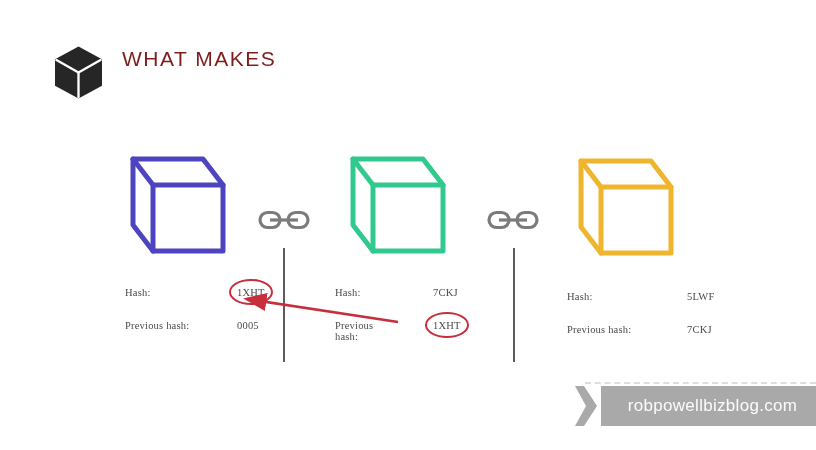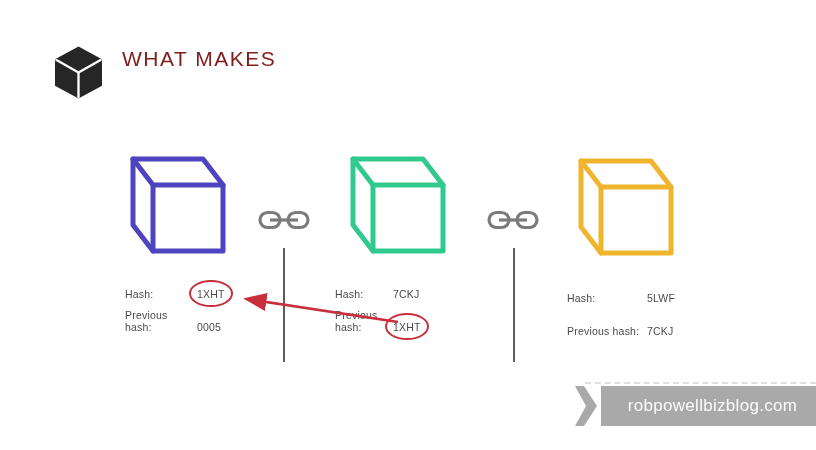--- a/index.html
+++ b/index.html
@@ -44,26 +44,26 @@
   
   .hash-panel {
     position: absolute;
     font-size: 10.5px;
     color: #4a4a4a;
     letter-spacing: 0.2px;
   }
   .panel-1 { left: 125px; top: 287px; }
   .panel-2 { left: 335px; top: 287px; }
   .panel-3 { left: 567px; top: 291px; }
-  .hash-row { display: flex; align-items: flex-end; height: 13px; }
+  .hash-row { display: flex; align-items: flex-start; height: 13px; font-family: Liberation Serif, serif; }
   .hash-row + .hash-row { margin-top: 20px; }
   .panel-1 .row-label { width: 72px; }
   .panel-2 .row-label { width: 58px; }
   .panel-3 .row-label { width: 80px; }
-  .row-value { position: relative; display: inline-block; white-space: nowrap; }
+  .row-value { position: relative; display: inline-block; white-space: nowrap; margin-left: 40px; }
 
   .highlight-ellipse {
     position: absolute;
     left: -8px; right: -8px; top: -8px; bottom: -7px;
     border: 2px solid #c62f3b;
     border-radius: 50%;
     pointer-events: none;
   }
 
   

